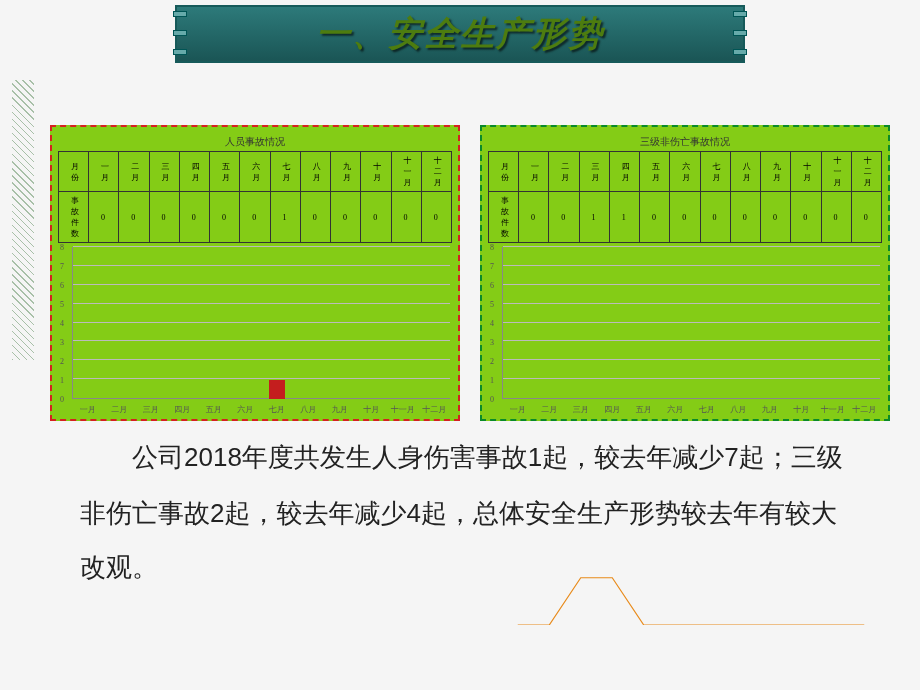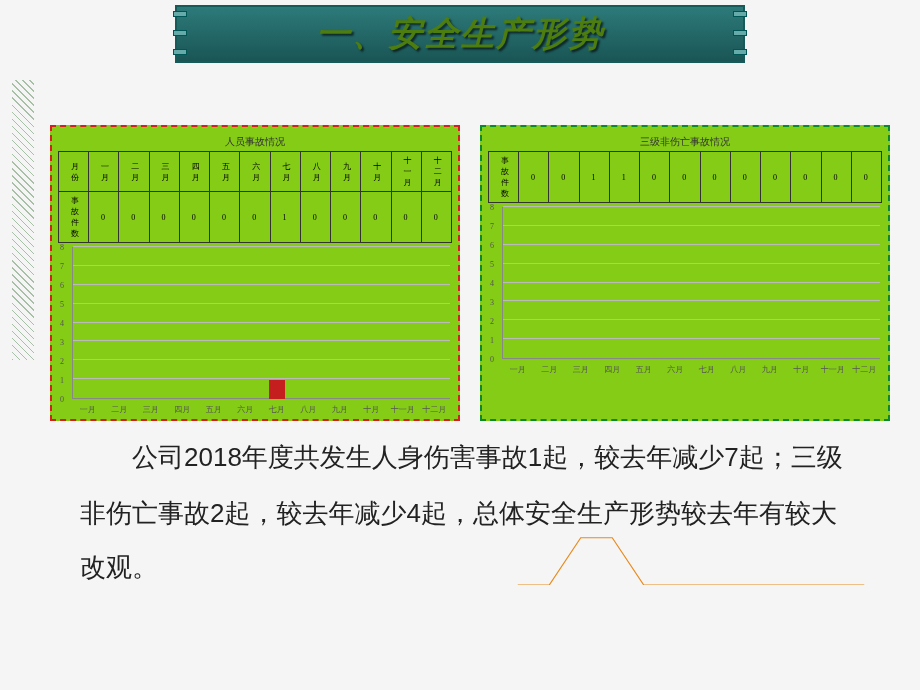--- a/index.html
+++ b/index.html
@@ -309,20 +309,35 @@
           <div class="x-label">十一月</div>
           <div class="x-label">十二月</div>
         </div>
     </div>
   </div>
 
   <div class="chart-box green">
     <div class="chart-title">三级非伤亡事故情况</div>
     <table class="data-table">
       <tbody>
+          <tr>
+        <th>月份</th>
+        <th>一月</th>
+        <th>二月</th>
+        <th>三月</th>
+        <th>四月</th>
+        <th>五月</th>
+        <th>六月</th>
+        <th>七月</th>
+        <th>八月</th>
+        <th>九月</th>
+        <th>十月</th>
+        <th>十一月</th>
+        <th>十二月</th>
+      </tr>
       <tr>
         <td>事故件数</td>
         <td>0</td>
         <td>0</td>
         <td>1</td>
         <td>1</td>
         <td>0</td>
         <td>0</td>
         <td>0</td>
         <td>0</td>

